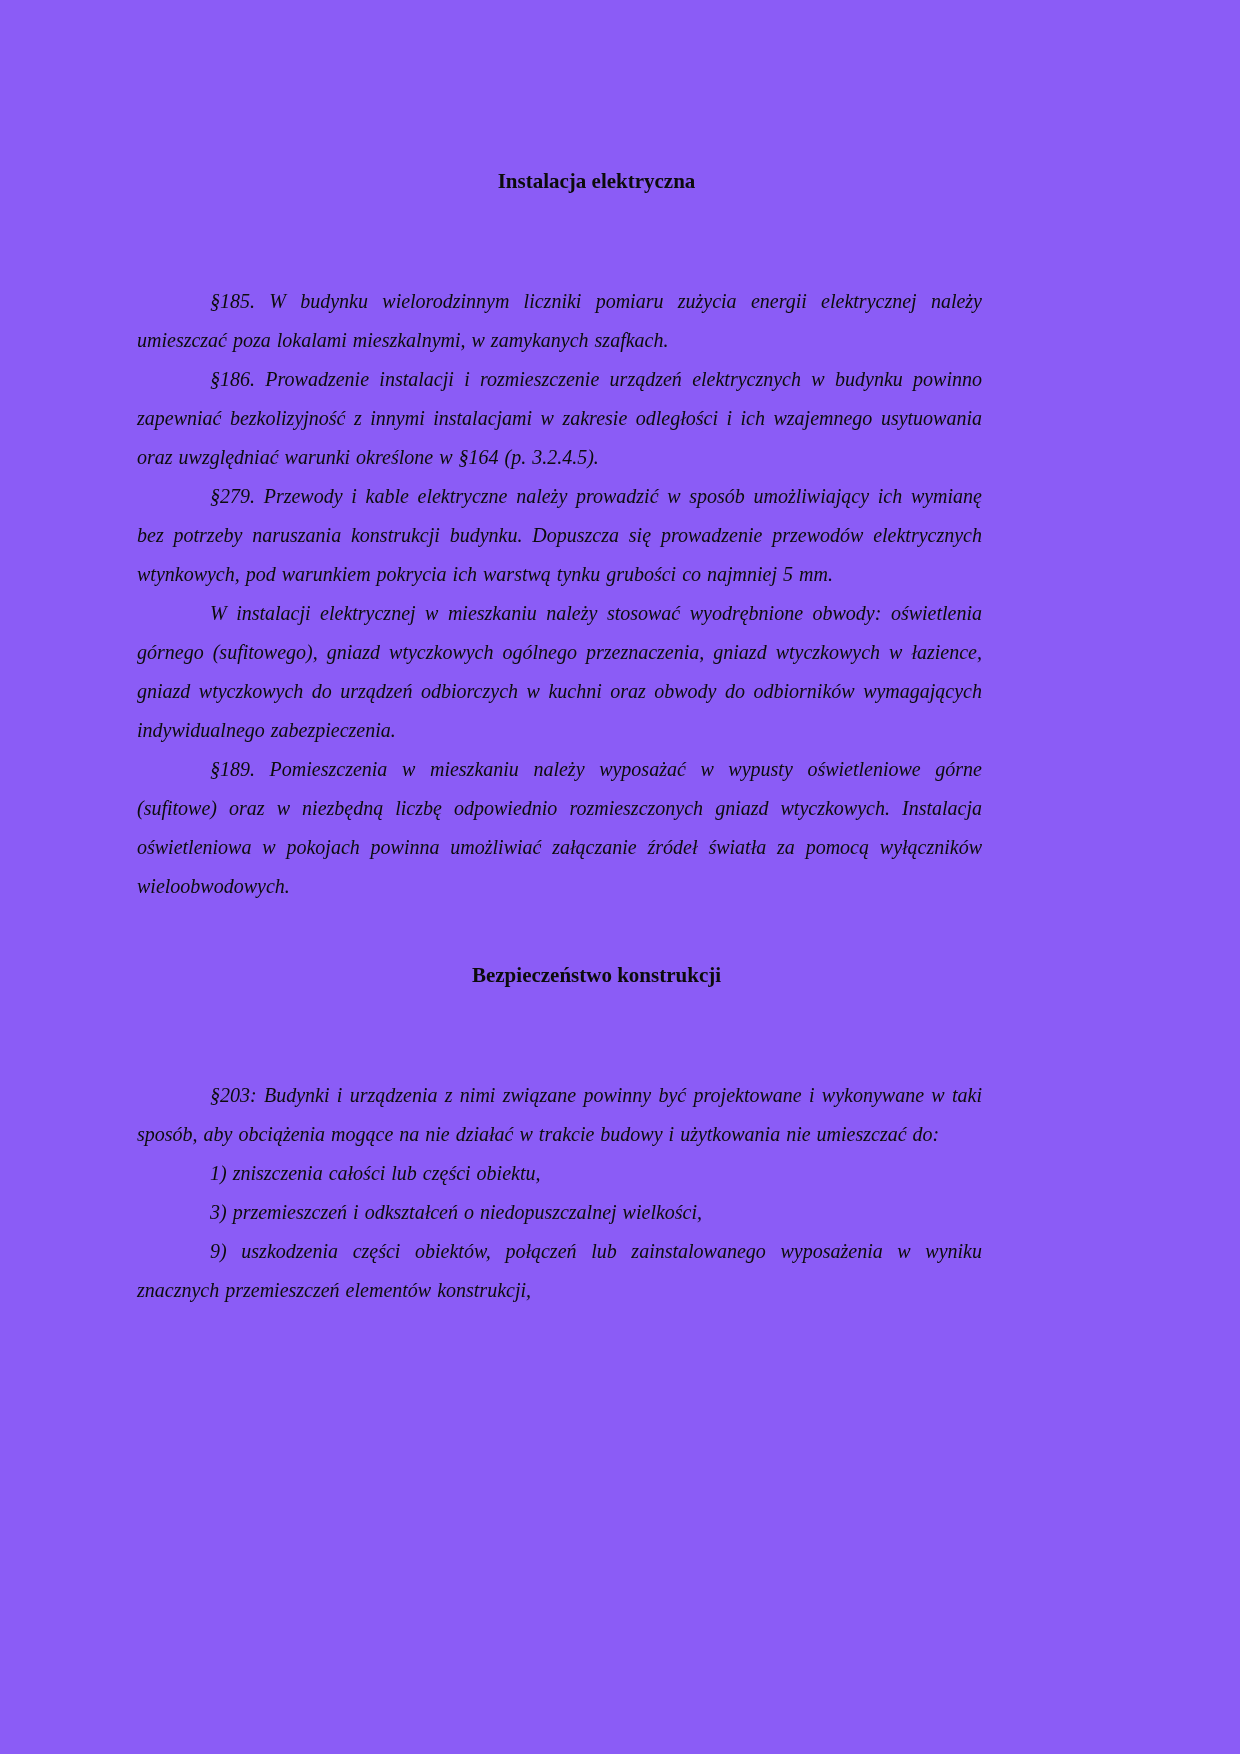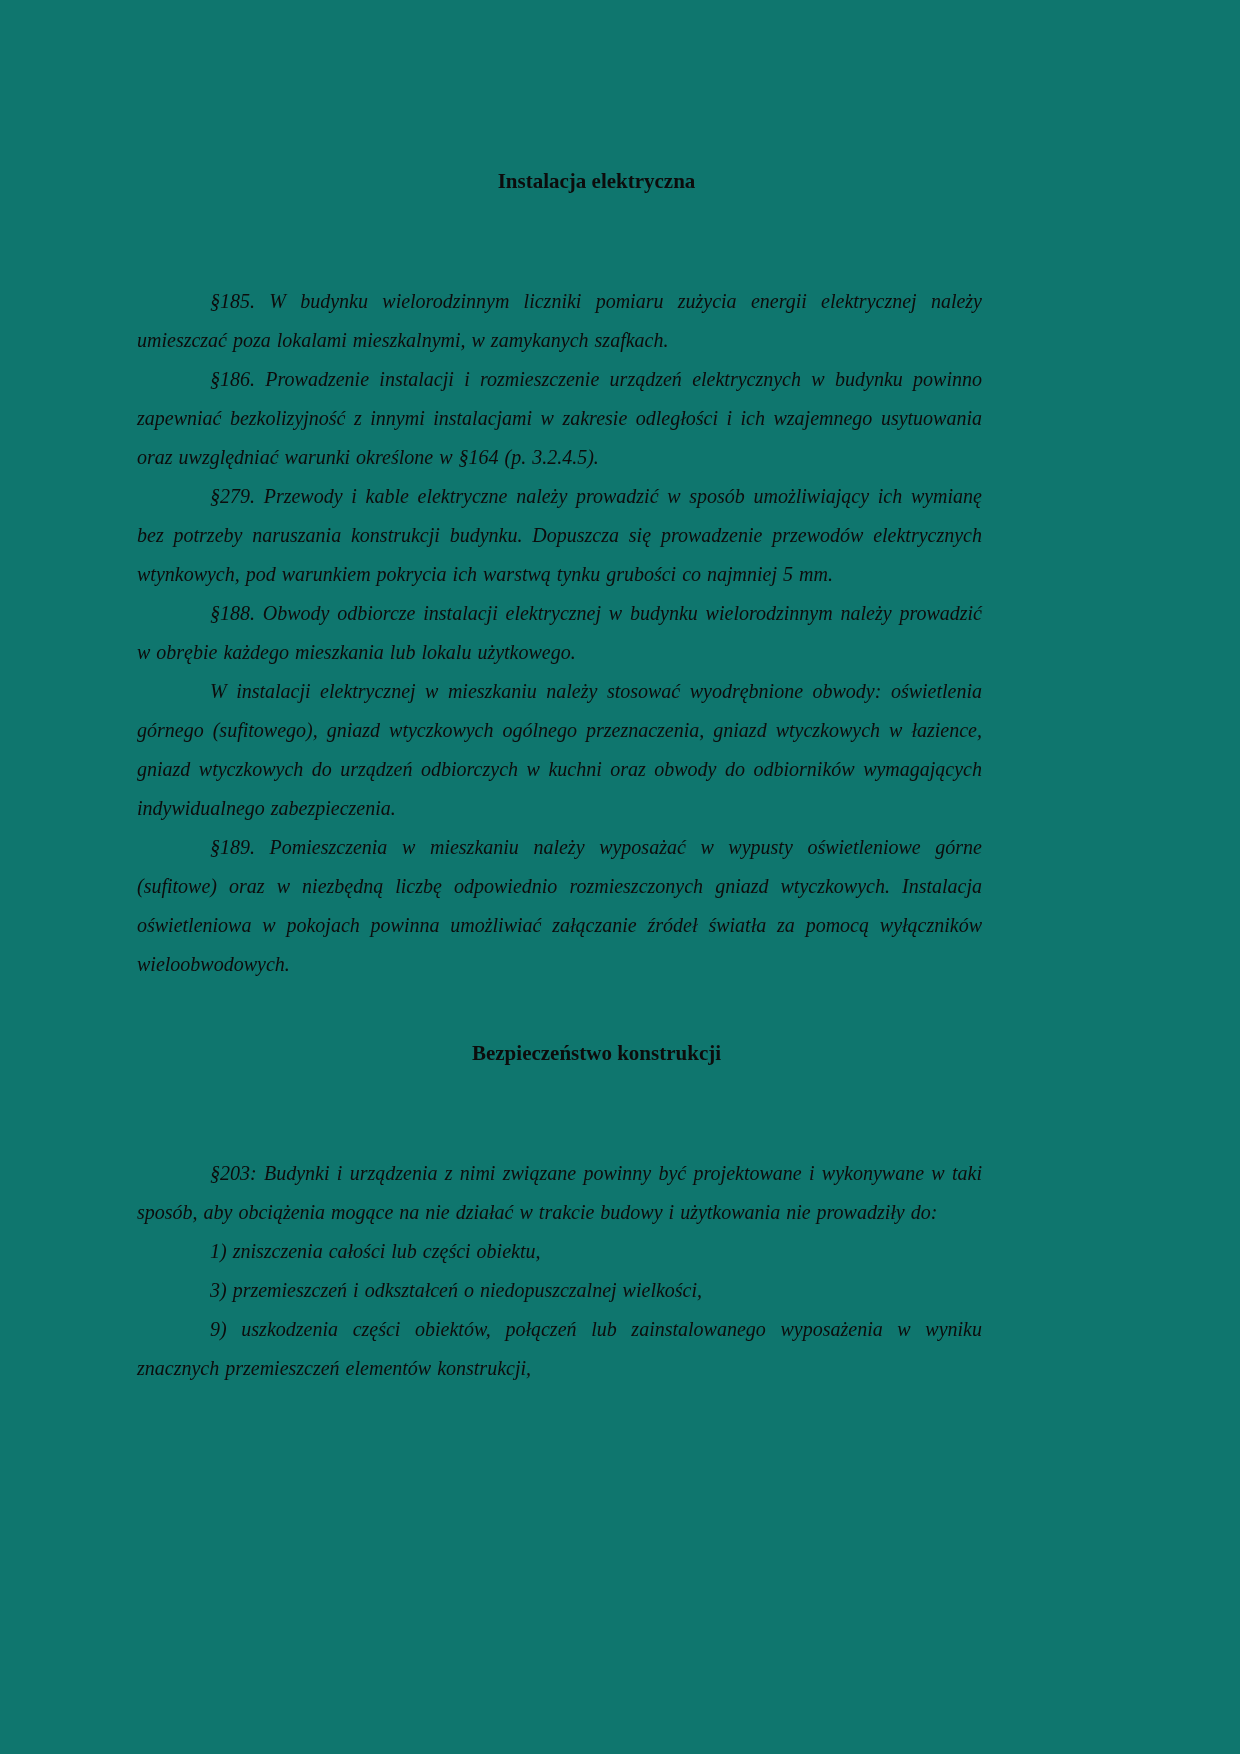--- a/index.html
+++ b/index.html
@@ -13,21 +13,21 @@
     position: relative;
     font-family: "Liberation Serif", "DejaVu Serif", serif;
     color: #0c0c0c;
     -webkit-font-smoothing: antialiased;
   }
   .page {
     box-sizing: border-box;
     width: 1240px;
     height: 1754px;
     padding: 168px 258px 40px 137px;
-    background: #0f766e;
+    background: #8b5cf6;
     overflow: hidden;
   }
   .doc-heading {
     font-size: 21px;
     font-weight: bold;
     line-height: 26px;
     text-align: center;
     padding-left: 74px; 
     margin: 0 0 88px 0;
   }
@@ -50,29 +50,28 @@
 <div class="page">
 
   <h2 class="doc-heading">Instalacja elektryczna</h2>
 
   <p class="para">§185. W budynku wielorodzinnym liczniki pomiaru zużycia energii elektrycznej należy umieszczać poza lokalami mieszkalnymi, w zamykanych szafkach.</p>
 
   <p class="para">§186. Prowadzenie instalacji i rozmieszczenie urządzeń elektrycznych w budynku powinno zapewniać bezkolizyjność z innymi instalacjami w zakresie odległości i ich wzajemnego usytuowania oraz uwzględniać warunki określone w §164 (p. 3.2.4.5).</p>
 
   <p class="para">§279. Przewody i kable elektryczne należy prowadzić w sposób umożliwiający ich wymianę bez potrzeby naruszania konstrukcji budynku. Dopuszcza się prowadzenie przewodów elektrycznych wtynkowych, pod warunkiem pokrycia ich warstwą tynku grubości co najmniej 5 mm.</p>
 
-  <p class="para">§188. Obwody odbiorcze instalacji elektrycznej w budynku wielorodzinnym należy prowadzić w obrębie każdego mieszkania lub lokalu użytkowego.</p>
 
   <p class="para">W instalacji elektrycznej w mieszkaniu należy stosować wyodrębnione obwody: oświetlenia górnego (sufitowego), gniazd wtyczkowych ogólnego przeznaczenia, gniazd wtyczkowych w łazience, gniazd wtyczkowych do urządzeń odbiorczych w kuchni oraz obwody do odbiorników wymagających indywidualnego zabezpieczenia.</p>
 
   <p class="para">§189. Pomieszczenia w mieszkaniu należy wyposażać w wypusty oświetleniowe górne (sufitowe) oraz w niezbędną liczbę odpowiednio rozmieszczonych gniazd wtyczkowych. Instalacja oświetleniowa w pokojach powinna umożliwiać załączanie źródeł światła za pomocą wyłączników wieloobwodowych.</p>
 
   <h2 class="doc-heading mt">Bezpieczeństwo konstrukcji</h2>
 
-  <p class="para">§203: Budynki i urządzenia z nimi związane powinny być projektowane i wykonywane w taki sposób, aby obciążenia mogące na nie działać w trakcie budowy i użytkowania nie prowadziły do:</p>
+  <p class="para">§203: Budynki i urządzenia z nimi związane powinny być projektowane i wykonywane w taki sposób, aby obciążenia mogące na nie działać w trakcie budowy i użytkowania nie umieszczać do:</p>
 
   <p class="para">1) zniszczenia całości lub części obiektu,</p>
 
   <p class="para">3) przemieszczeń i odkształceń o niedopuszczalnej wielkości,</p>
 
   <p class="para">9) uszkodzenia części obiektów, połączeń lub zainstalowanego wyposażenia w wyniku znacznych przemieszczeń elementów konstrukcji,</p>
 
 </div>
 
 </body></html>

